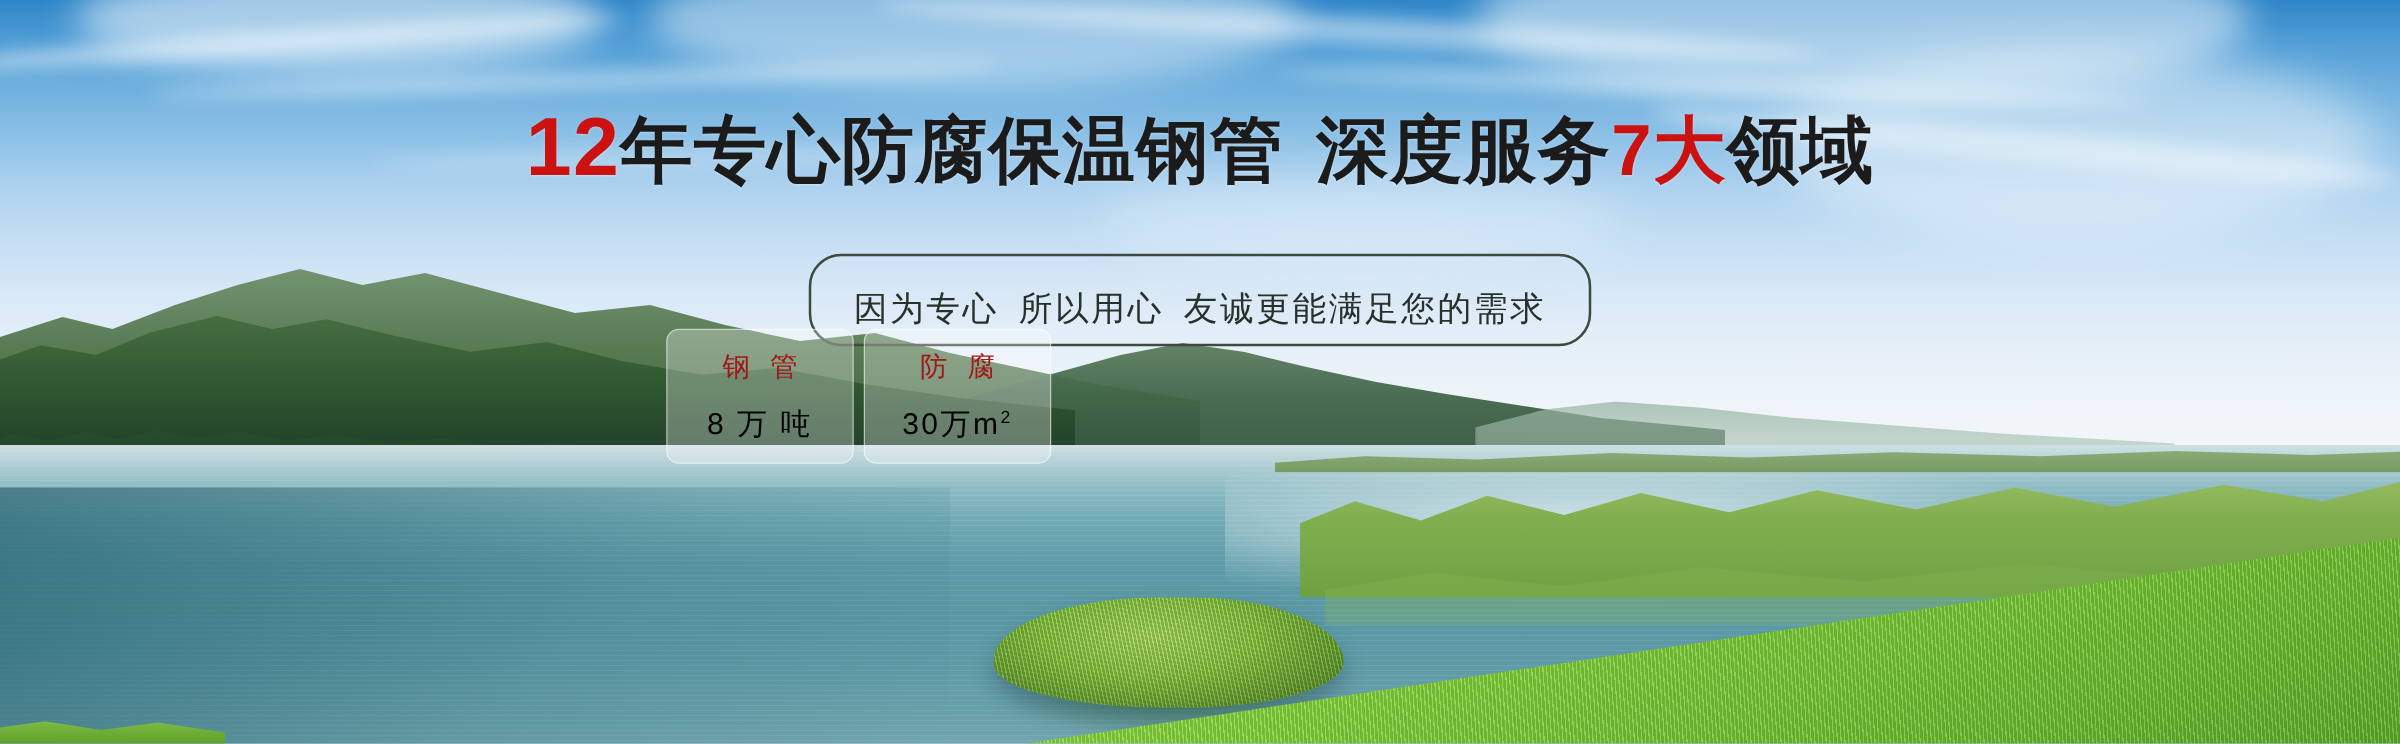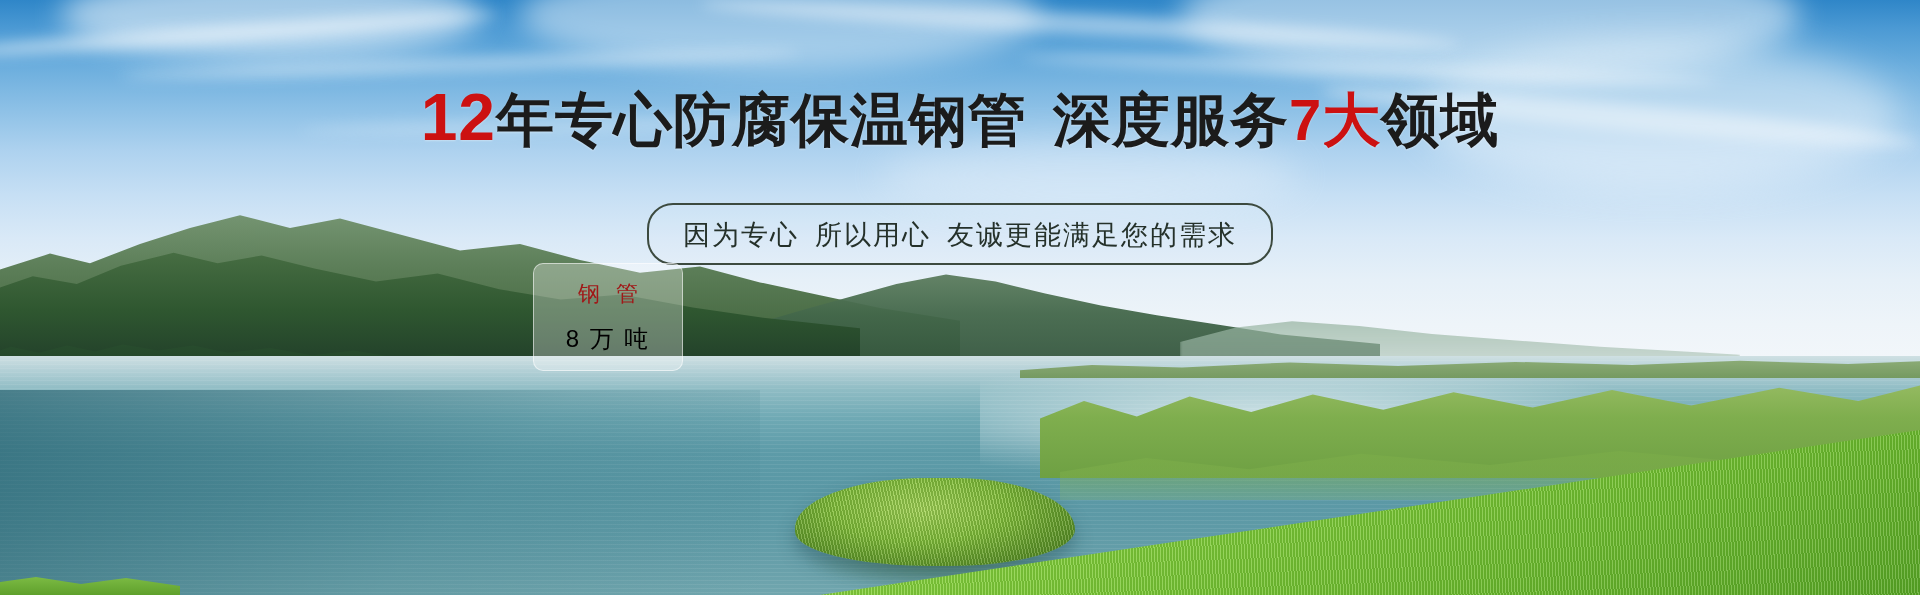--- a/index.html
+++ b/index.html
@@ -159,21 +159,21 @@
     text-shadow:0 1px 2px rgba(255,255,255,.35);
   }
   .headline .num{
     color:#cc1111;font-size:66px;font-family:"Liberation Sans",sans-serif;
   }
   .headline .red{color:#cc1111;}
   .headline .gap{display:inline-block;width:26px;}
 
   .pill{
     position:absolute;left:50%;top:203px;transform:translateX(-50%);
-    padding:12px 34px 10px;border:2px solid #3c4a3f;border-radius:26px;
+    padding:24px 34px 10px;border:2px solid #3c4a3f;border-radius:26px;
     font-size:27px;color:#25312a;letter-spacing:2px;white-space:nowrap;
     background:rgba(255,255,255,0.04);
   }
   .pill .sp{display:inline-block;width:16px;}
 
   .cards{
     position:absolute;left:533px;top:263px;display:flex;gap:8px;
   }
   .card{
     width:150px;height:108px;border-radius:10px;
@@ -239,15 +239,19 @@
 
   <div class="pill">
     <span>因为专心</span><span class="sp"></span><span>所以用心</span><span class="sp"></span><span>友诚更能满足您的需求</span>
   </div>
 
   <div class="cards">
     <div class="card">
       <div class="k">钢 管</div>
       <div class="v"><span>8 万 吨</span></div>
     </div>
+    <div class="card">
+      <div class="k">防 腐</div>
+      <div class="v"><span>30万m</span><sup>2</sup></div>
+    </div>
   </div>
 
 </div>
 
 </body></html>

